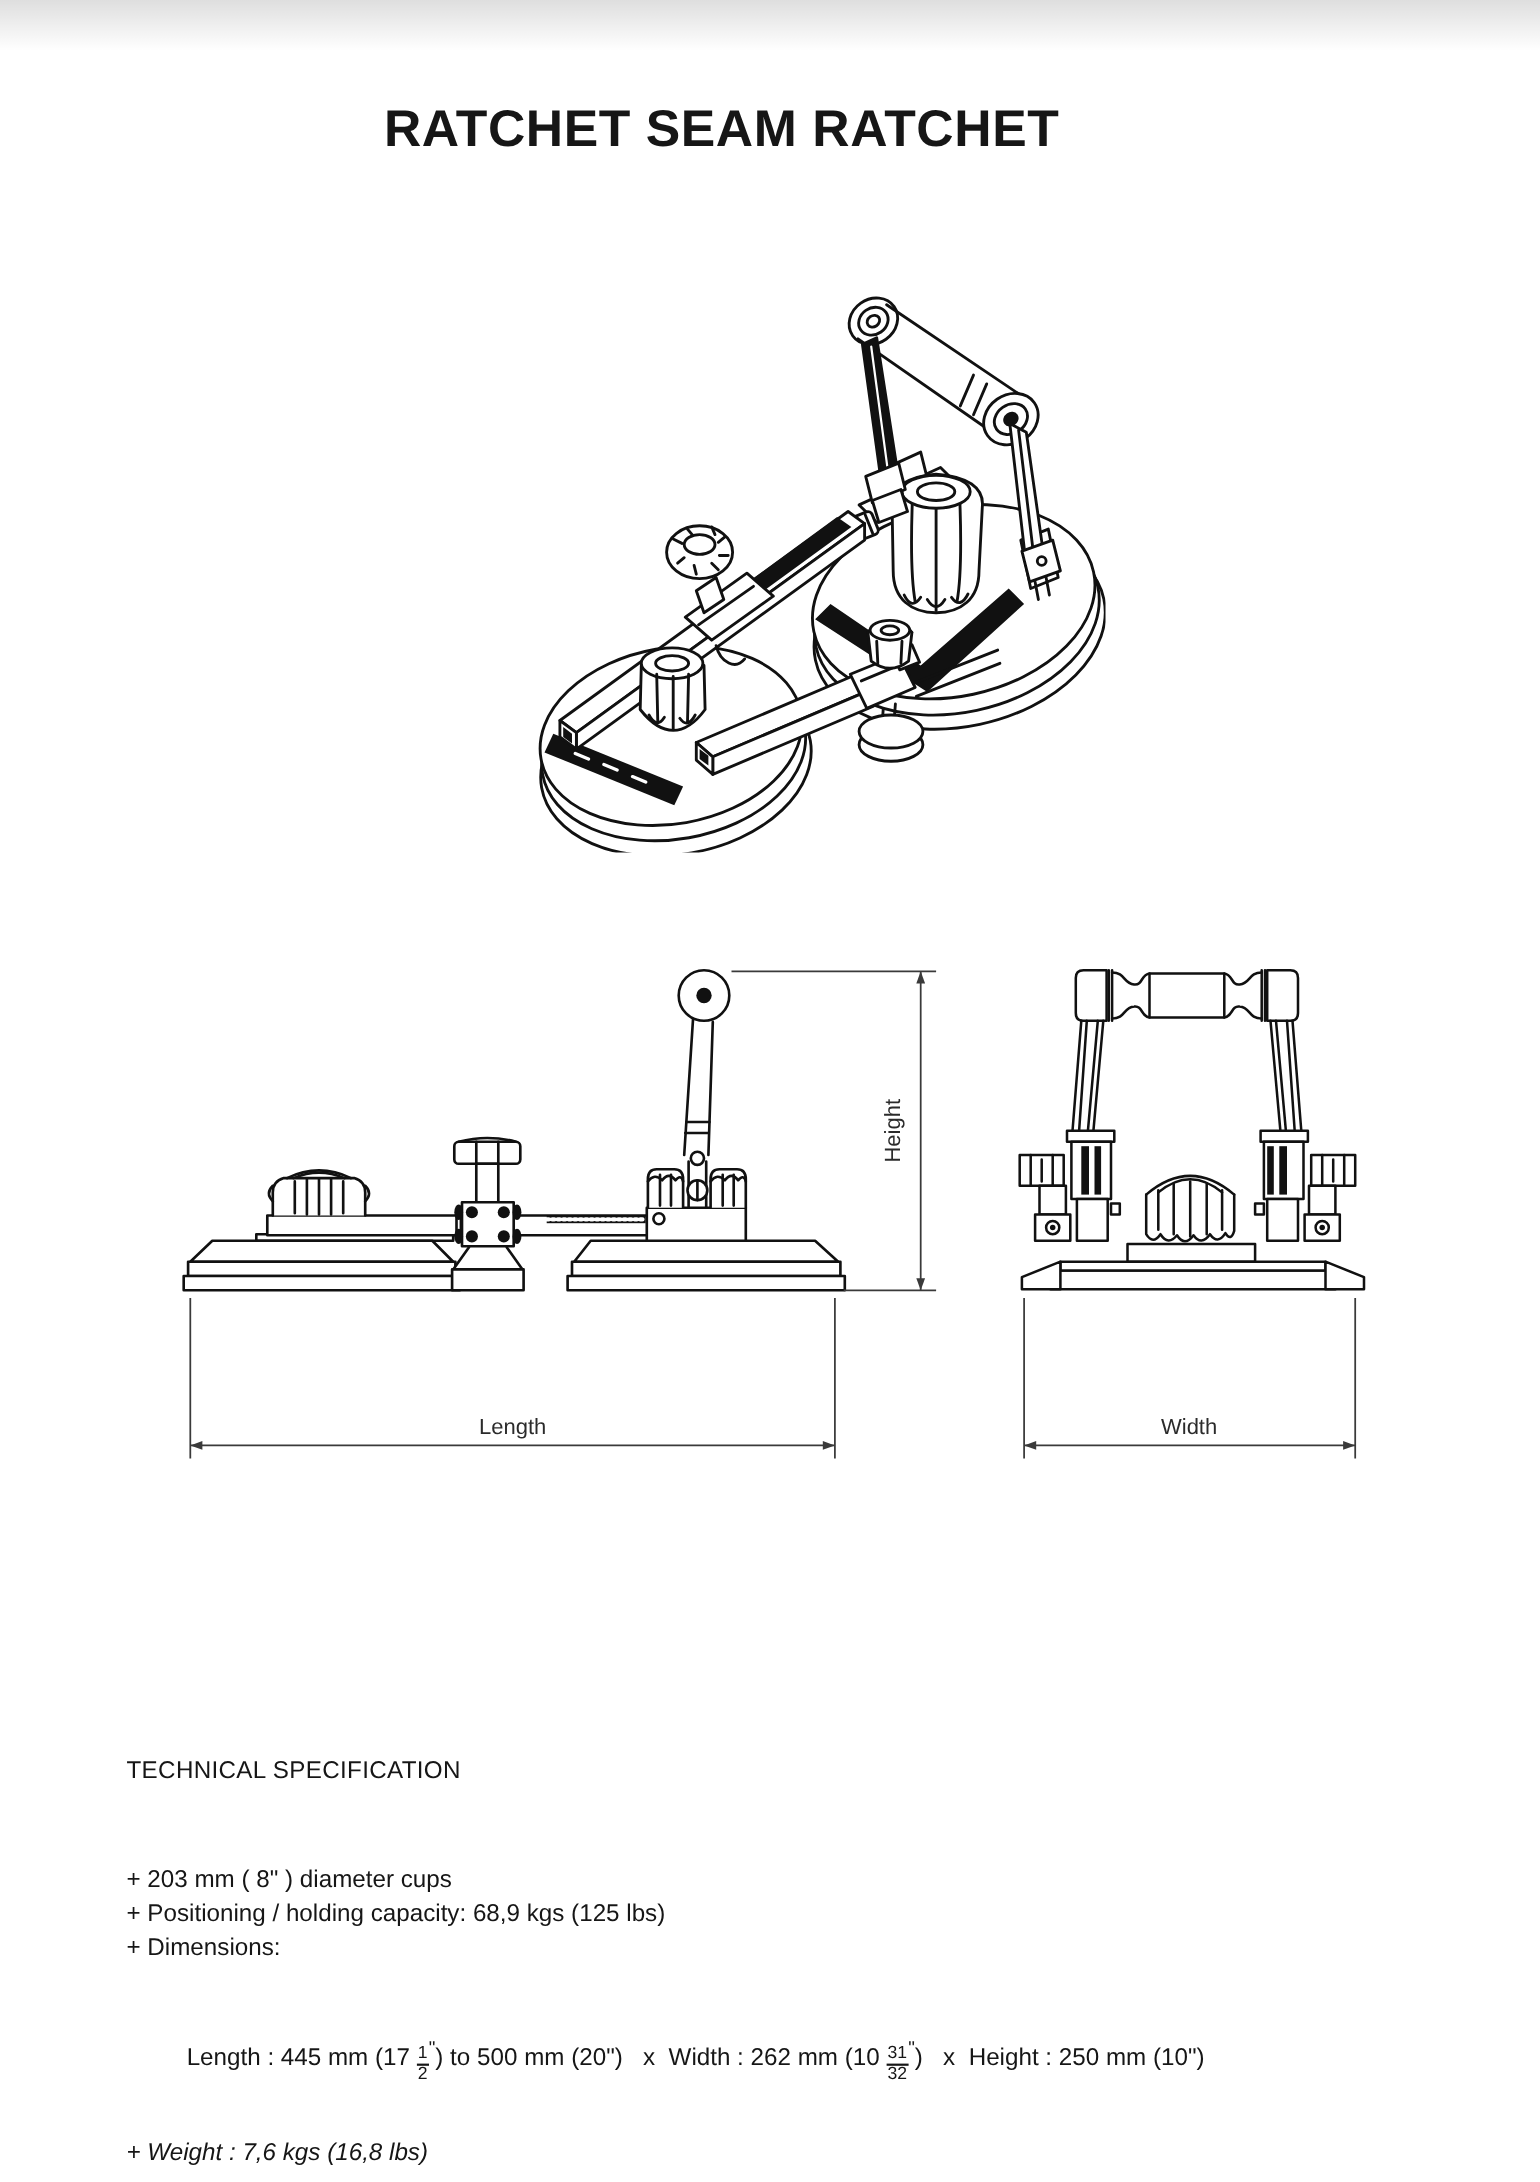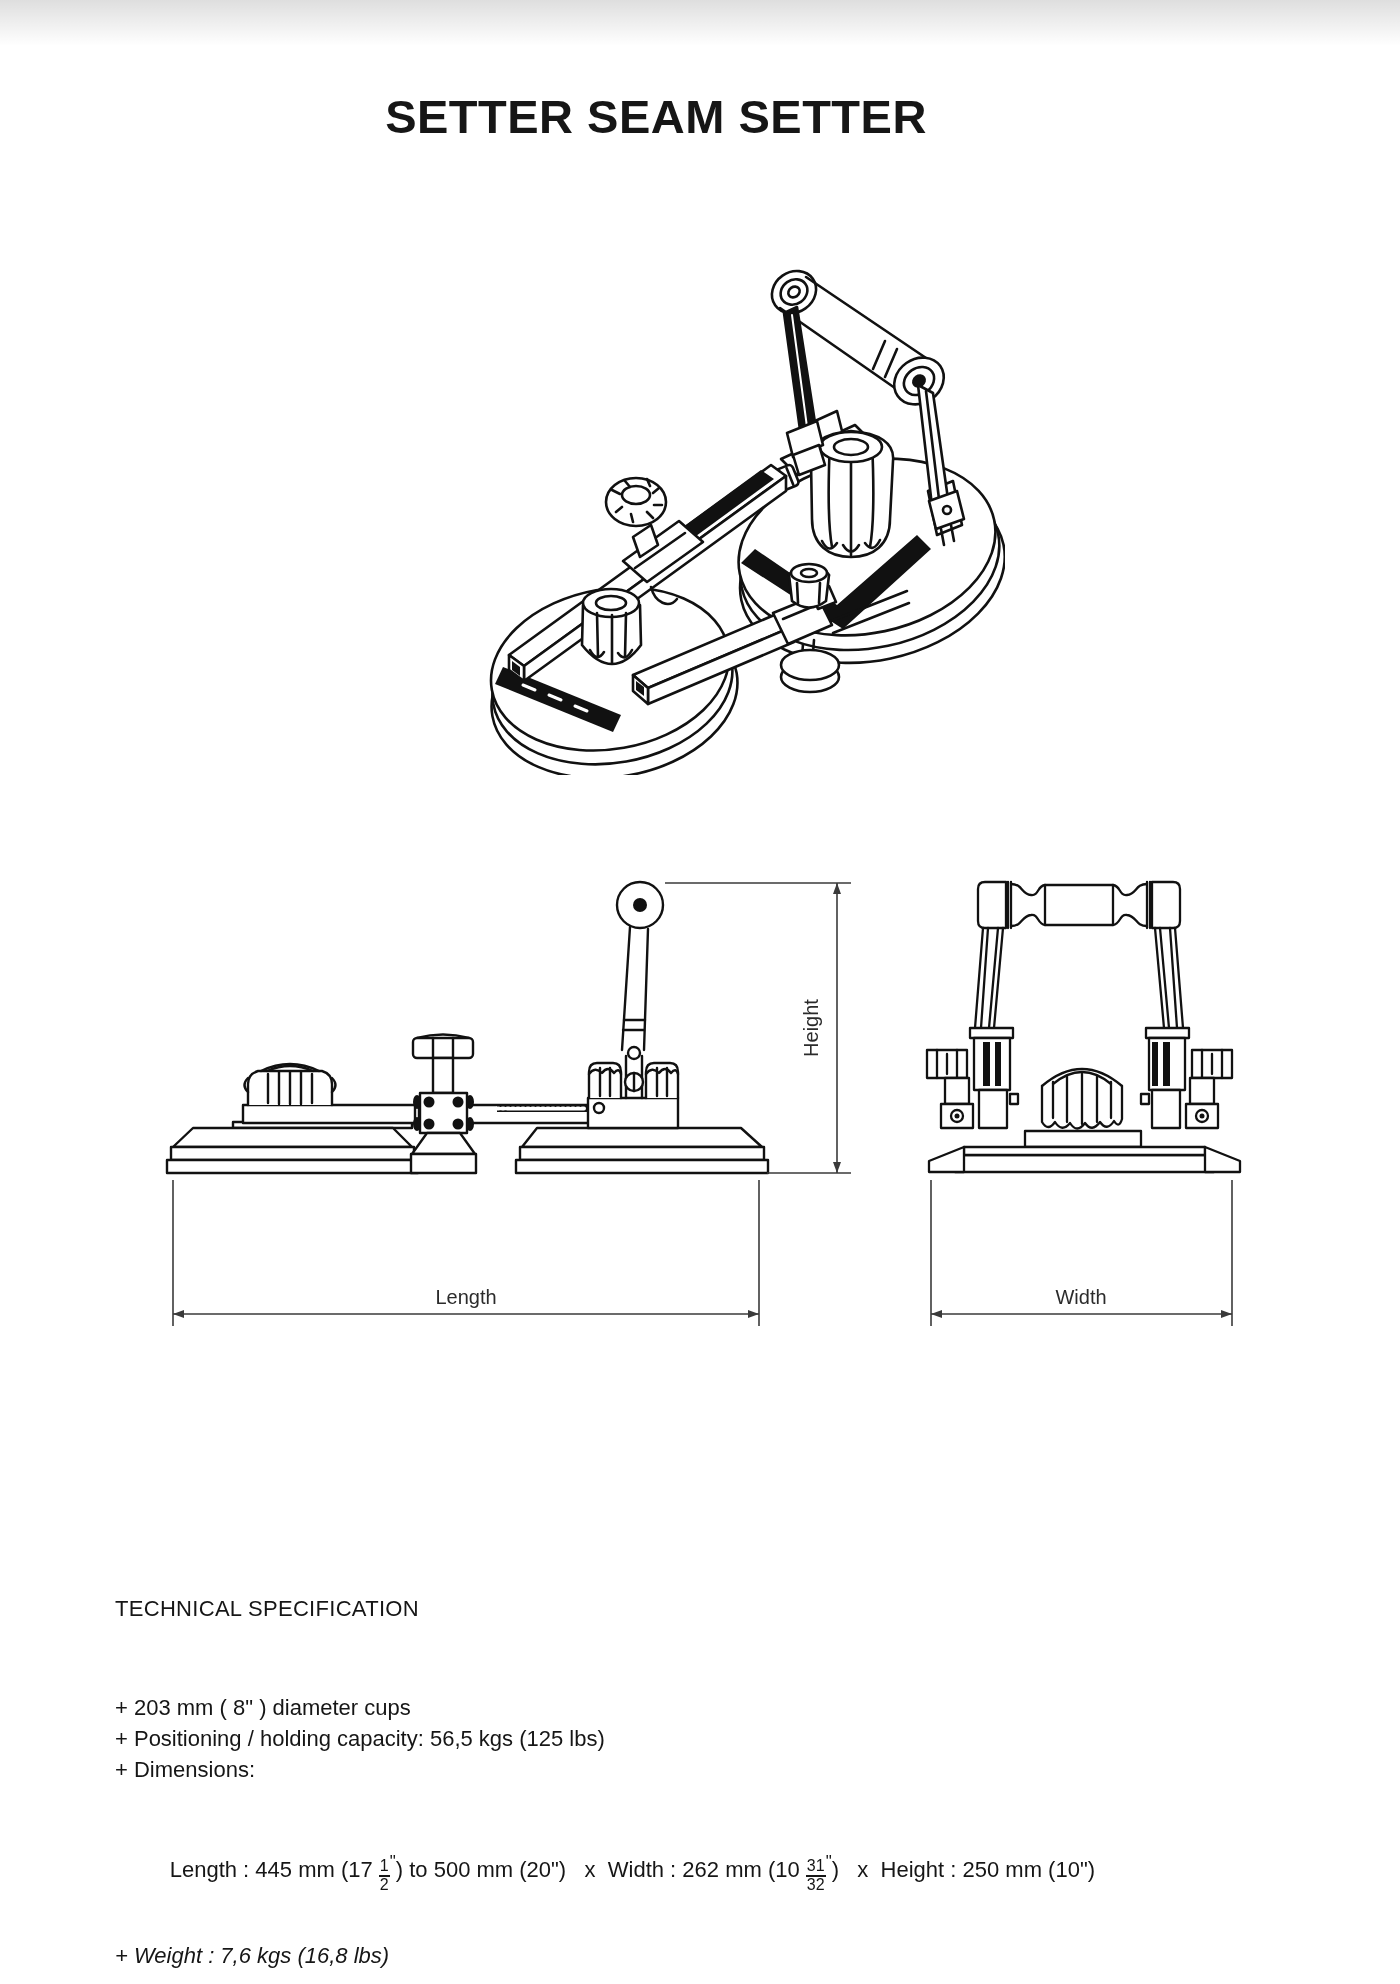--- a/index.html
+++ b/index.html
@@ -27,21 +27,21 @@
   .frac .num{display:block;border-bottom:2px solid #161616;padding:0 1px;}
   .frac .den{display:block;}
   .supq{vertical-align:10px;font-size:17px;}
 </style>
 </head>
 <body>
 
 <div class="page">
   <div class="top-shade"></div>
 
-  <h1 class="title">SETTER SEAM SETTER</h1>
+  <h1 class="title">RATCHET SEAM RATCHET</h1>
 
   <svg class="iso" width="620" height="580" viewBox="0 0 620 580">
     <g stroke="#111" stroke-width="2.6" fill="none" stroke-linejoin="round" stroke-linecap="round">
 
       <g transform="rotate(-12 482 352)">
         <ellipse cx="482" cy="378" rx="134" ry="88" fill="#fff"></ellipse>
         <ellipse cx="482" cy="366" rx="131" ry="87" fill="#fff"></ellipse>
         <ellipse cx="482" cy="352" rx="130" ry="86" fill="#fff"></ellipse>
       </g>
       <polygon points="370,354 452,410 532,340 546,354 458,434 356,368" fill="#111" stroke="none"></polygon>
@@ -306,20 +306,20 @@
       <path d="M36,454 H337"></path>
       <polygon points="36,454 47,450 47,458" fill="#3a3a3a" stroke="none"></polygon>
       <polygon points="337,454 326,450 326,458" fill="#3a3a3a" stroke="none"></polygon>
     </g>
     <text class="dimlabel" x="186" y="444" text-anchor="middle">Width</text>
   </svg>
 
   <div class="spec">
     <div class="spec-heading">TECHNICAL SPECIFICATION</div>
     <div class="spec-line">+ 203 mm ( 8" ) diameter cups</div>
-    <div class="spec-line">+ Positioning / holding capacity: 56,5 kgs (125 lbs)</div>
+    <div class="spec-line">+ Positioning / holding capacity: 68,9 kgs (125 lbs)</div>
     <div class="spec-line">+ Dimensions:</div>
     <div class="dims-line">
       <span>Length : 445 mm (17 </span><span class="frac"><span class="num">1</span><span class="den">2</span></span><span class="supq">"</span><span>) to 500 mm (20")</span>&nbsp;&nbsp; <span>x</span> &nbsp;<span>Width : 262 mm (10 </span><span class="frac"><span class="num">31</span><span class="den">32</span></span><span class="supq">"</span><span>)</span>&nbsp;&nbsp; <span>x</span> &nbsp;<span>Height : 250 mm (10")</span>
     </div>
     <div class="weight-line">+ Weight : 7,6 kgs (16,8 lbs)</div>
   </div>
 </div>
 
 </body></html>

